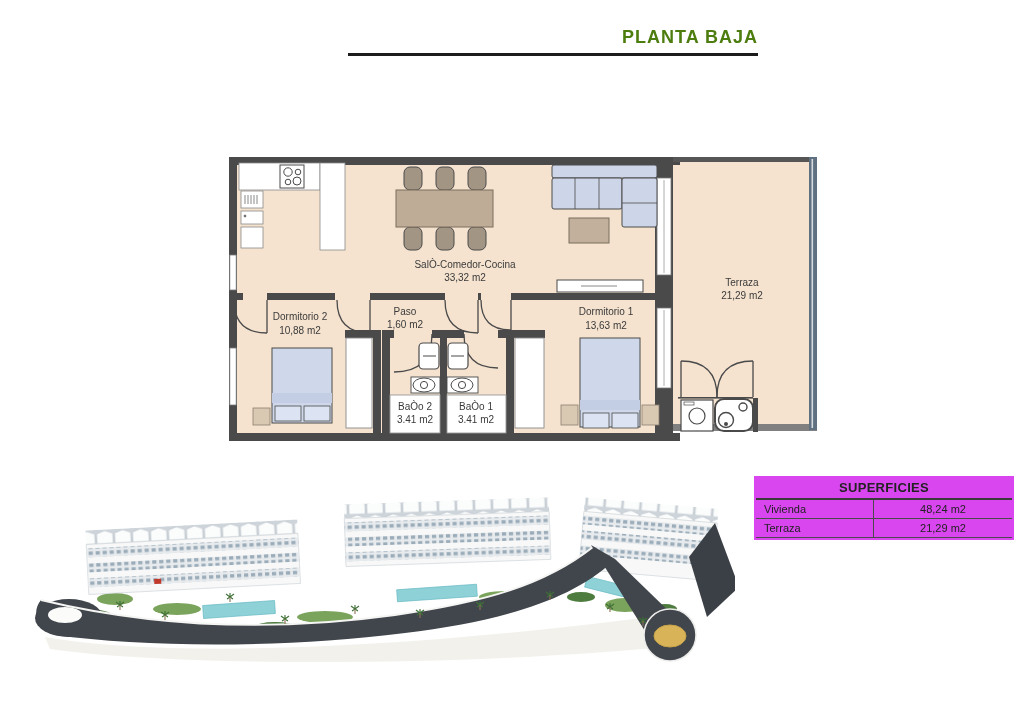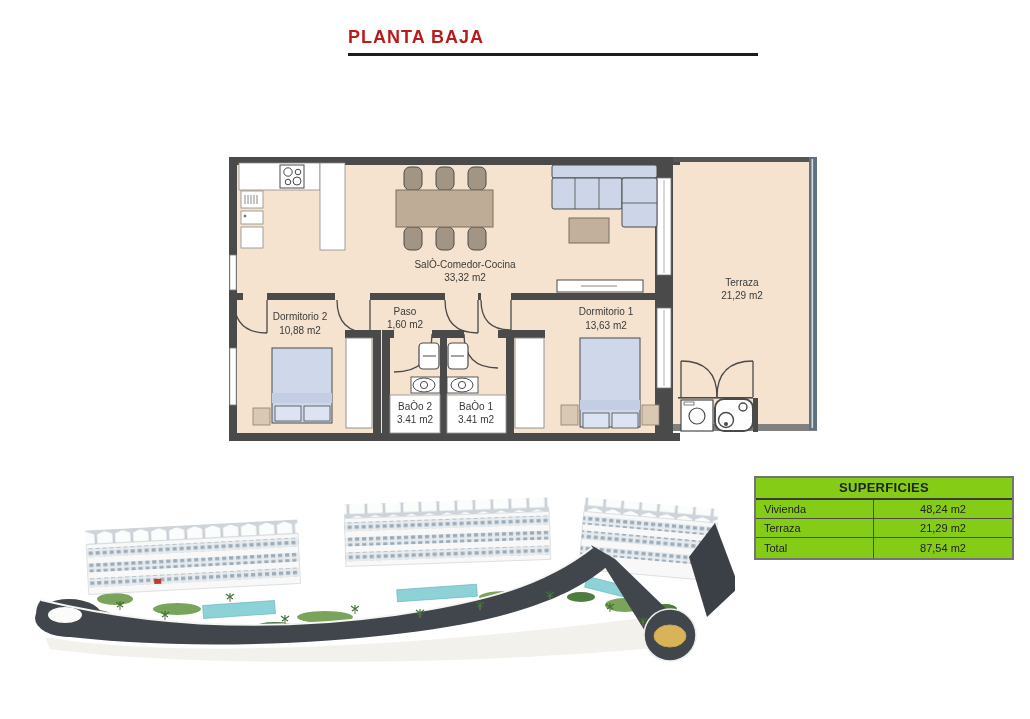--- a/index.html
+++ b/index.html
@@ -3,30 +3,30 @@
 <meta charset="utf-8">
 <style>
   html,body { margin:0; padding:0; background:#888; }
   .page {
     position:relative; width:1030px; height:719px; margin:0 auto;
     background:#ffffff; overflow:hidden;
     font-family:"Liberation Sans", sans-serif; color:#2d2d2d;
   }
   .title {
     position:absolute; left:348px; top:27px; width:410px;
-    text-align:left; font-size:18px; font-weight:bold; letter-spacing:1px; color:#b91c1c;
+    text-align:right; font-size:18px; font-weight:bold; letter-spacing:1px; color:#4d7c0f;
   }
   .title-underline { position:absolute; left:348px; top:53px; width:410px; height:3px; background:#1c1c1c; }
 
   .plan-svg   { position:absolute; left:229px; top:157px; }
   .render-svg { position:absolute; left:25px;  top:497px; }
 
   .plan-label { font-family:"Liberation Sans", sans-serif; font-size:10px; fill:#3a3a3a; }
 
-  .sup-table { position:absolute; left:754px; top:476px; width:256px; background:#84cc16; border:2px solid #737373; }
+  .sup-table { position:absolute; left:754px; top:476px; width:256px; background:#d946ef; border:2px solid #d946ef; }
   .sup-header { height:20px; line-height:20px; text-align:center; font-weight:bold; font-size:13px;
                 letter-spacing:.3px; border-bottom:2px solid #3a3a3a; color:#222; }
   .sup-row { display:grid; grid-template-columns:118px 1fr; height:18px; line-height:18px;
              font-size:11px; border-bottom:1.5px solid #4a4a4a; color:#222; }
   .sup-row.last { border-bottom:none; height:20px; line-height:20px; }
   .sup-row .lbl { padding-left:8px; border-right:1.5px solid #4a4a4a; }
   .sup-row .val { text-align:center; }
 </style>
 </head>
 <body>
@@ -222,24 +222,20 @@
   <div class="sup-table">
     <div class="sup-header">SUPERFICIES</div>
     <div class="sup-row">
       <div class="lbl">Vivienda</div>
       <div class="val">48,24 m2</div>
     </div>
     <div class="sup-row">
       <div class="lbl">Terraza</div>
       <div class="val">21,29 m2</div>
     </div>
-    <div class="sup-row last">
-      <div class="lbl">Total</div>
-      <div class="val">87,54 m2</div>
-    </div>
   </div>
 
   <svg class="render-svg" width="710" height="175" viewBox="0 0 710 175" xmlns="http://www.w3.org/2000/svg">
     <defs>
       <pattern id="win" width="7" height="6" patternUnits="userSpaceOnUse">
         <rect width="7" height="6" fill="#e8ebee"></rect>
         <rect x="1" y="1.2" width="4.2" height="3.4" fill="#9aacb9"></rect>
       </pattern>
       <pattern id="teeth" width="18" height="14" patternUnits="userSpaceOnUse">
         <rect width="18" height="14" fill="#cdd4da"></rect>

